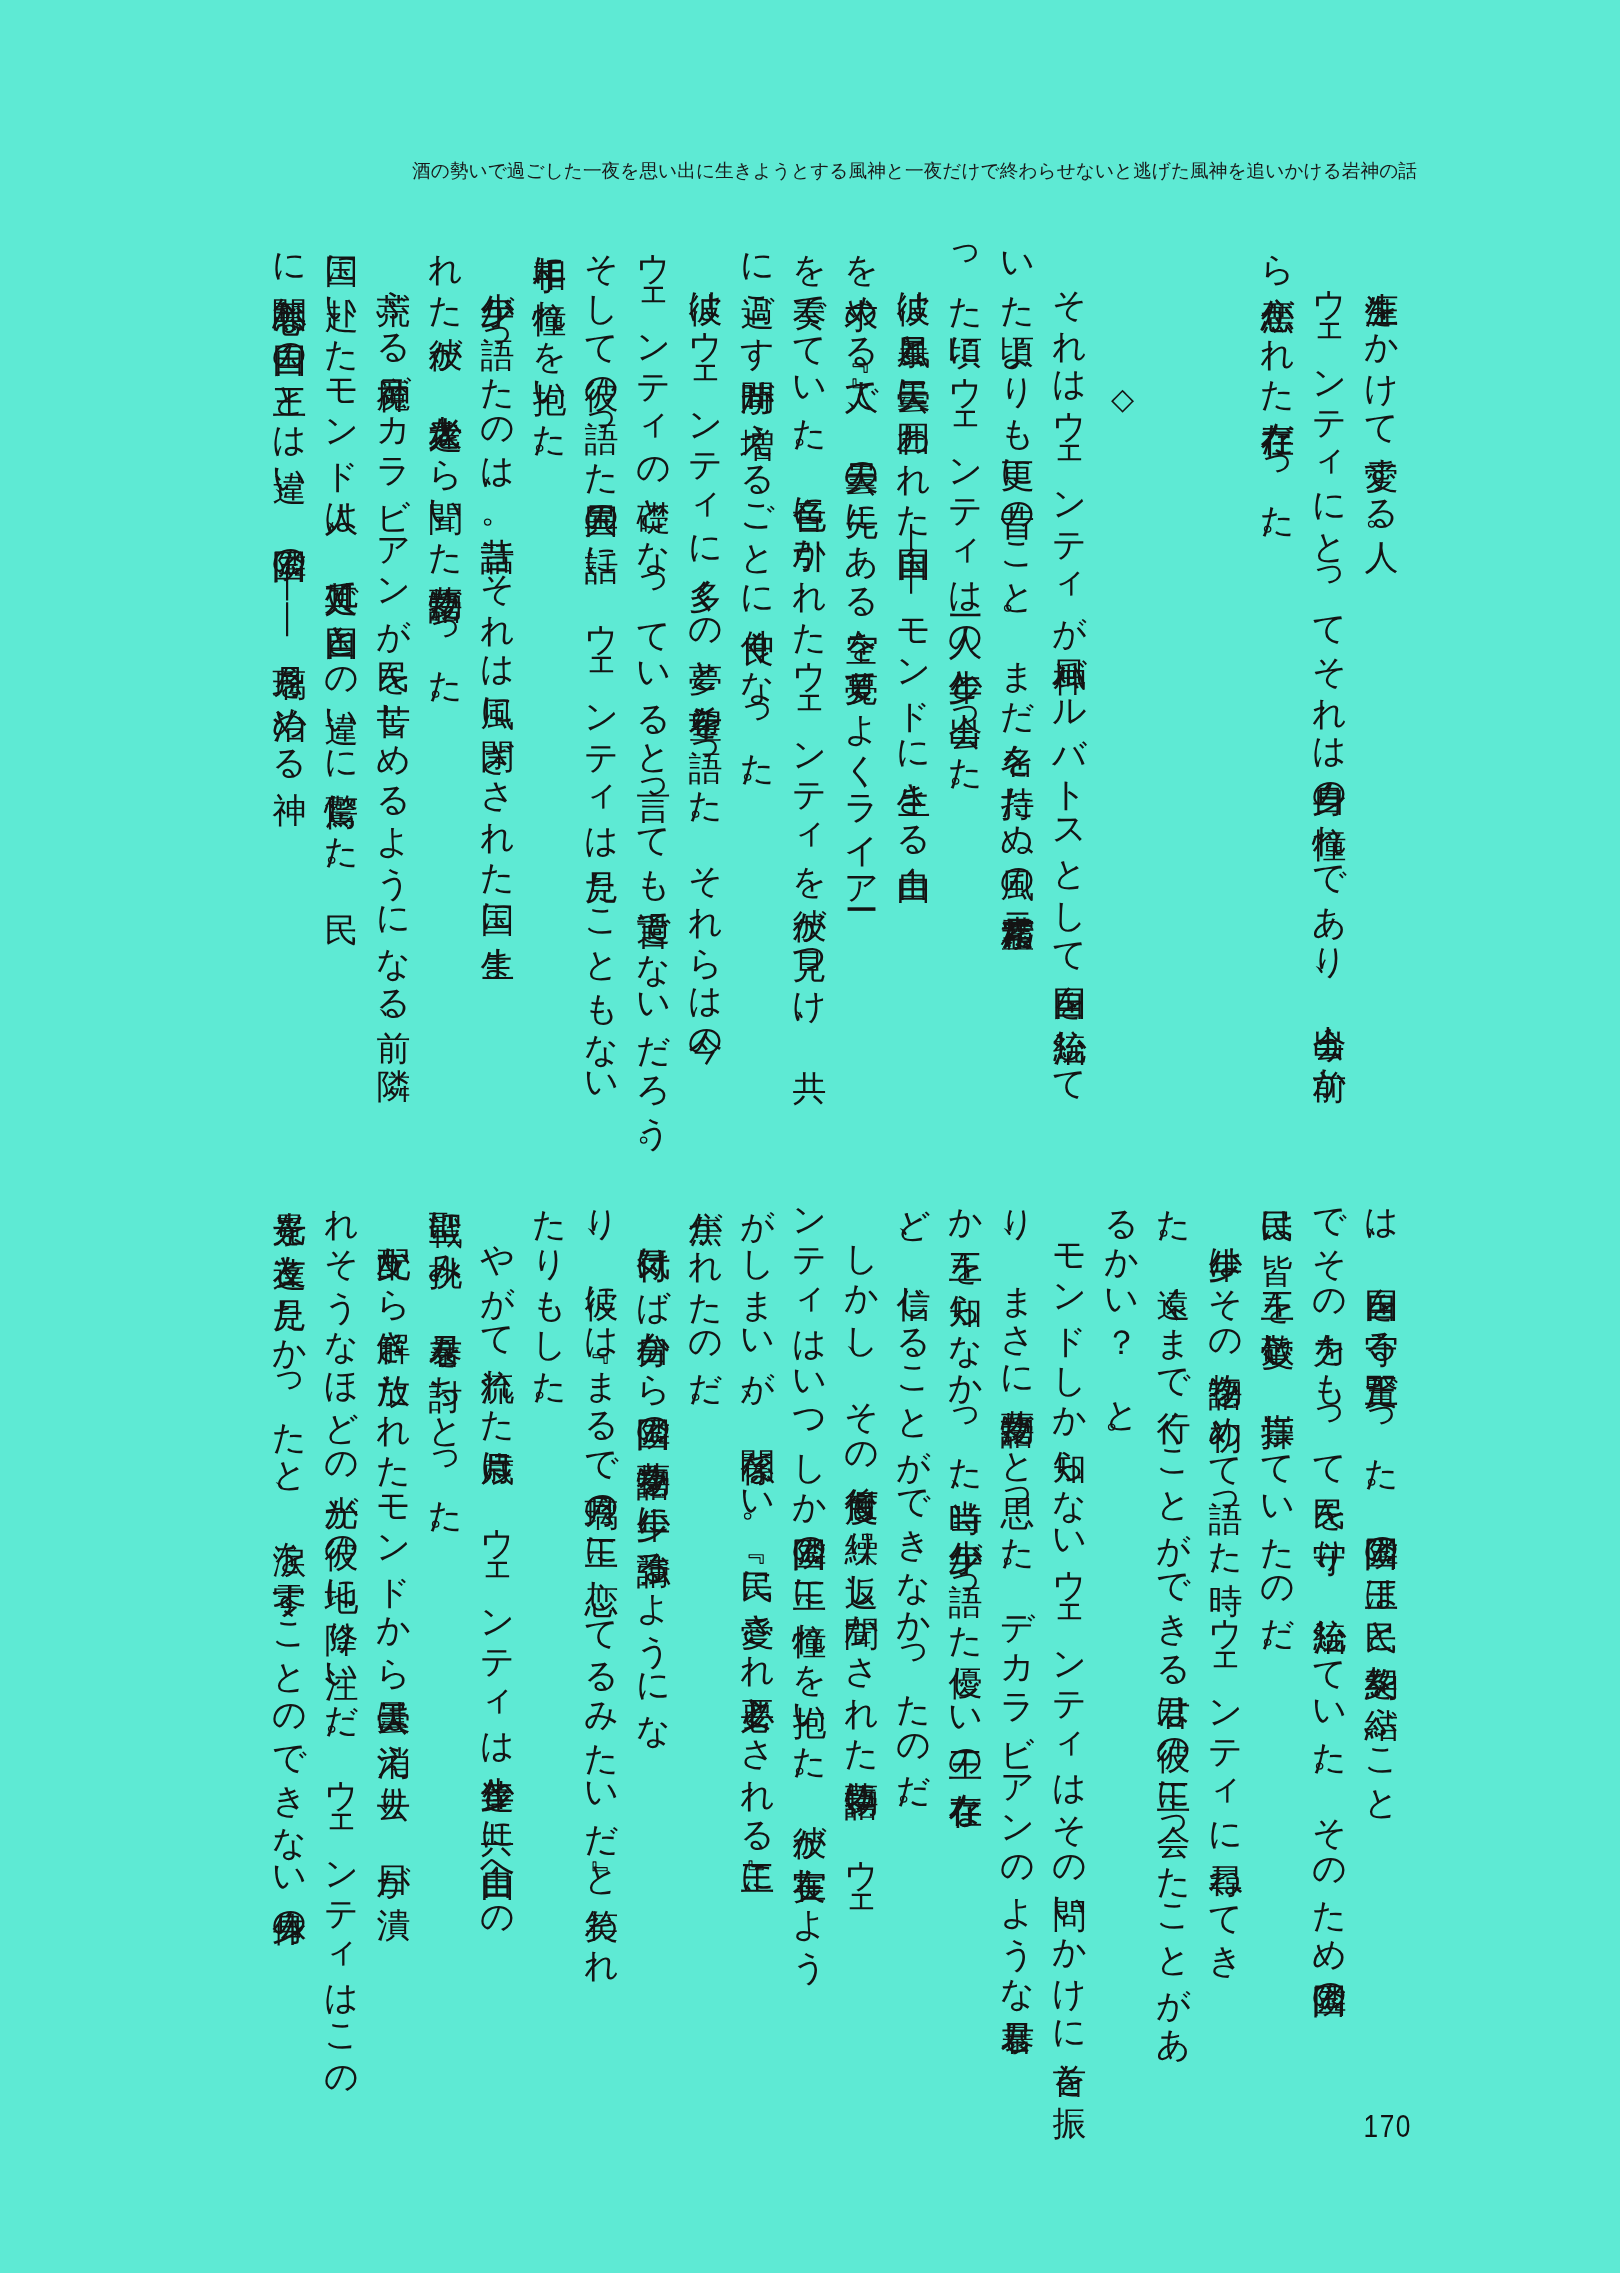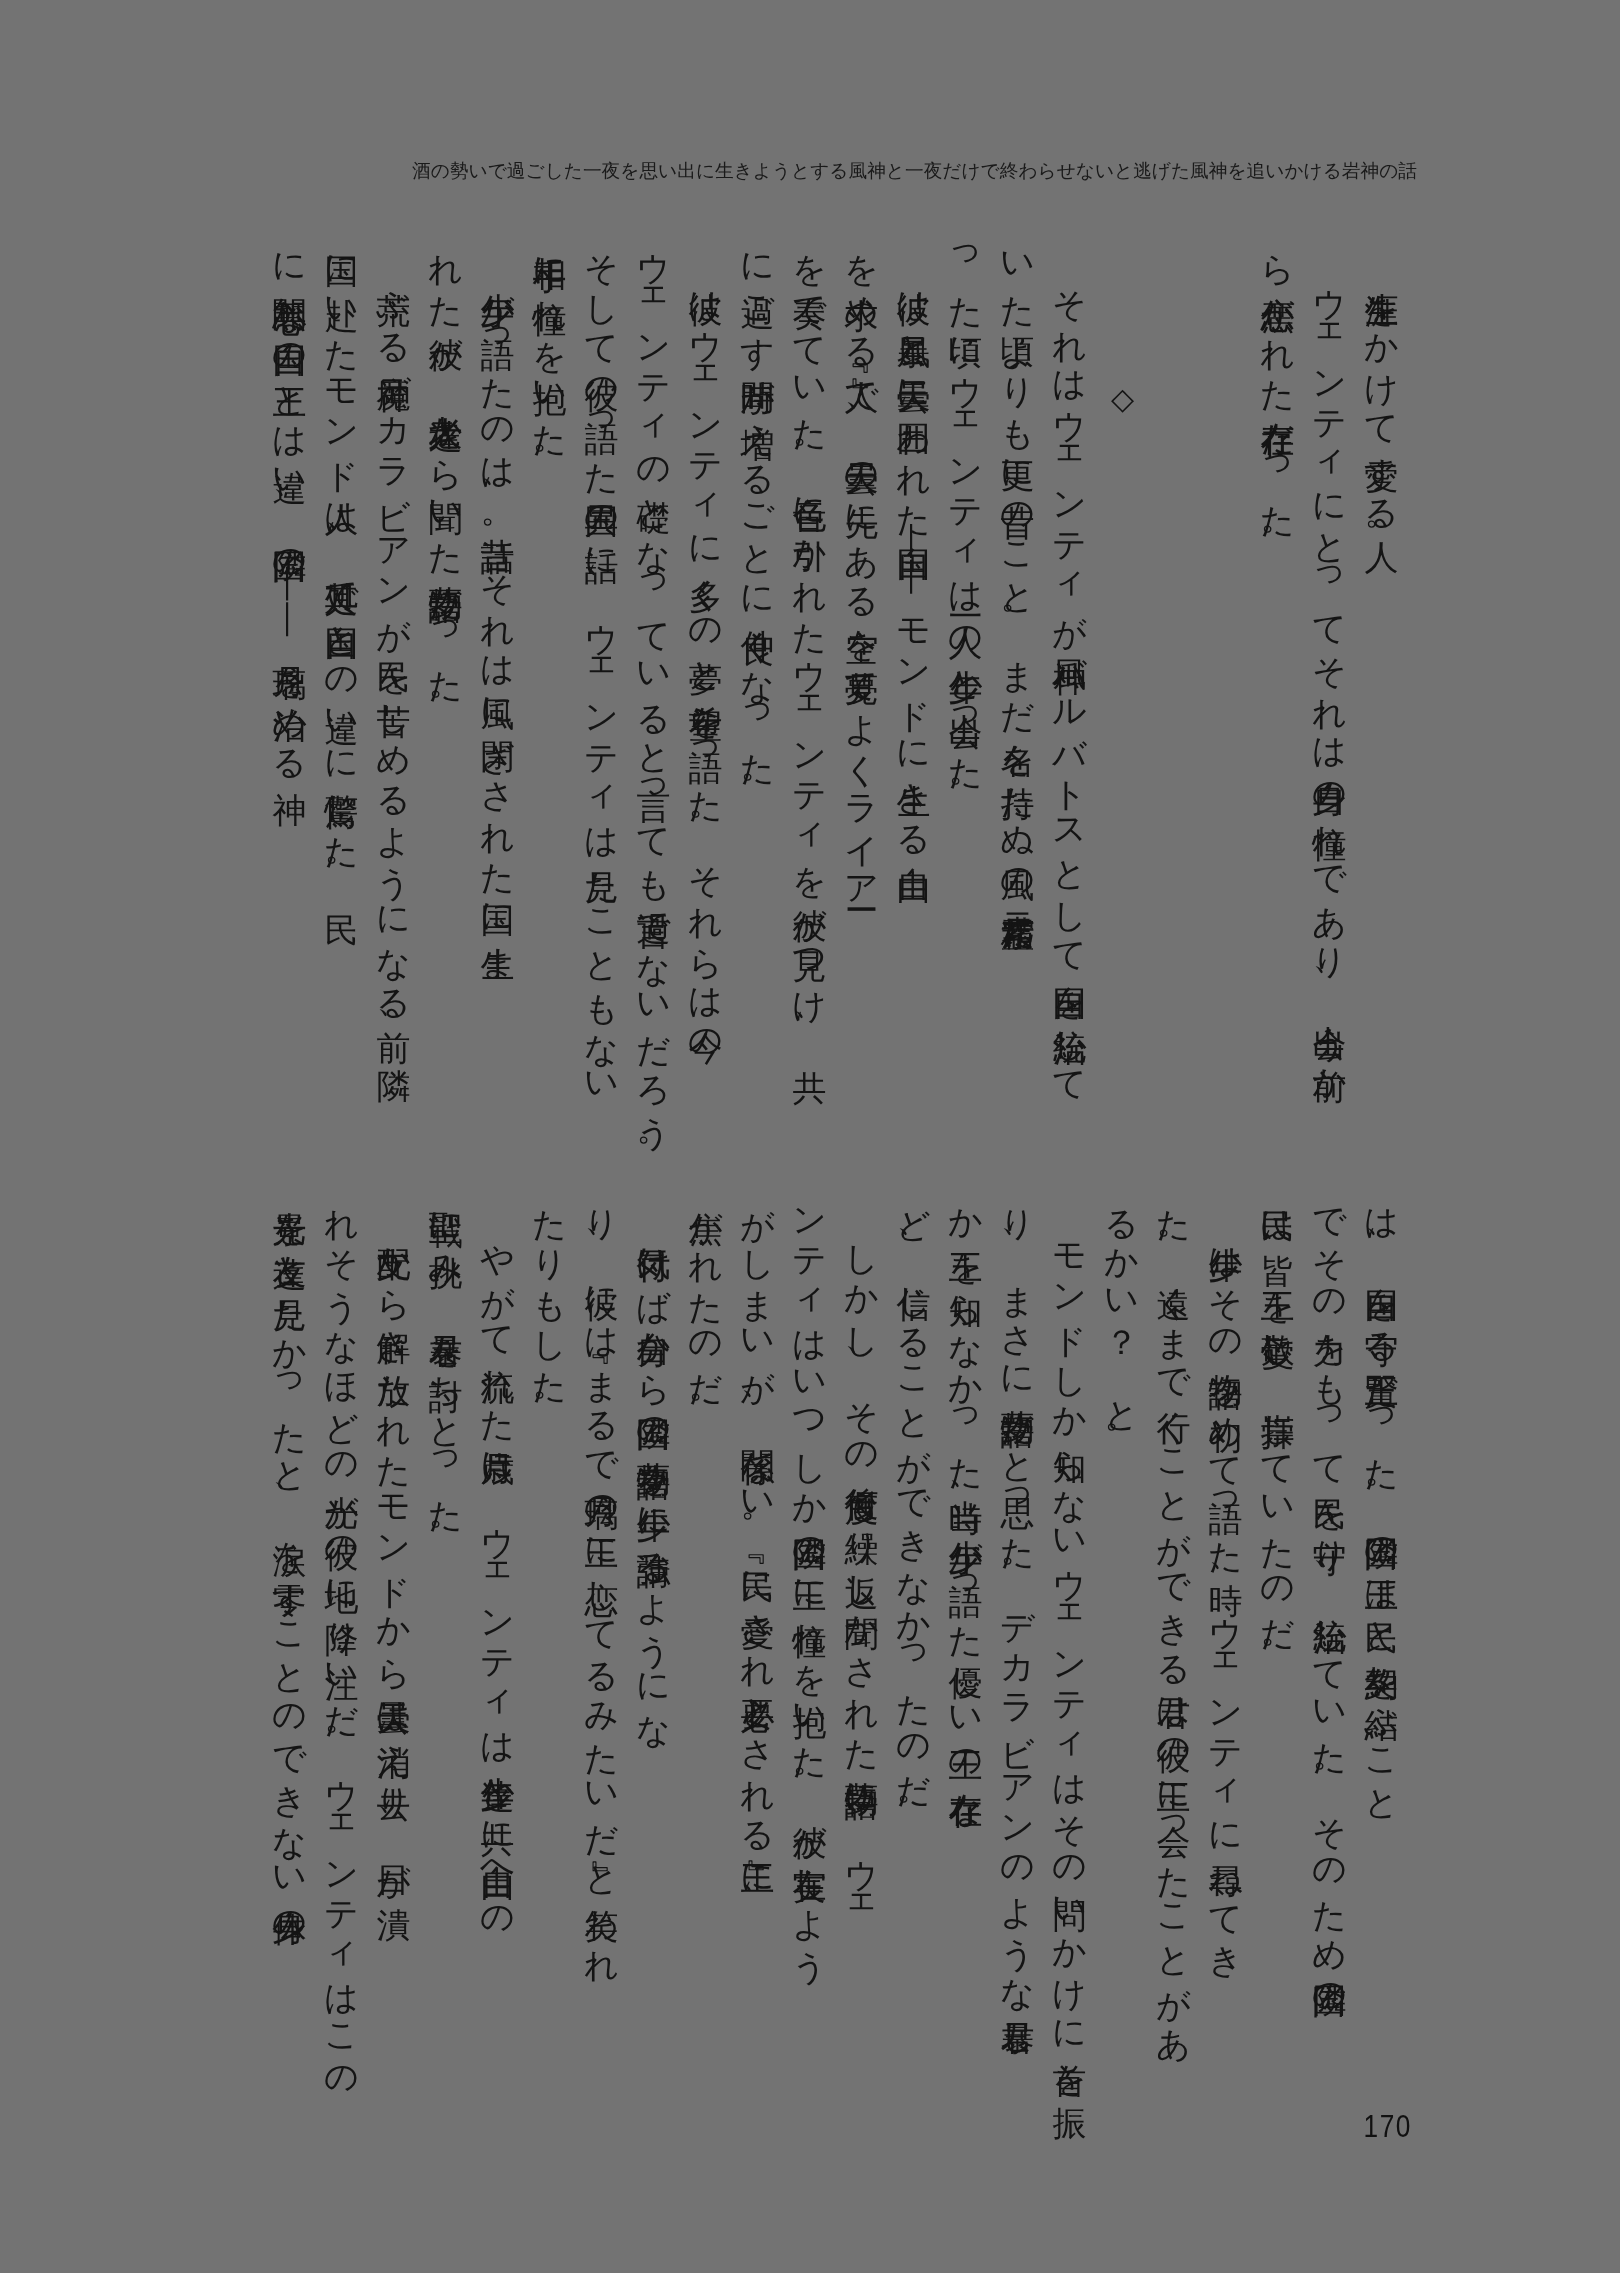--- a/index.html
+++ b/index.html
@@ -1,19 +1,19 @@
 <!DOCTYPE html>
 <html lang="ja" style="font-size:14.3px"><head>
 <meta charset="utf-8">
 <style>
   html,body{margin:0;padding:0;background:#e8e8e8;}
   .page{
     position:relative;
     width:1621px;height:2273px;
-    background:#737373;
+    background:#5eead4;
     overflow:hidden;
     font-family:"DejaVu Serif","Liberation Serif",serif;
     color:#141414;
   }
   .header-line{
     position:absolute;
     top:158px;
     right:204px;
     font-size:18.7px;
     letter-spacing:0px;

